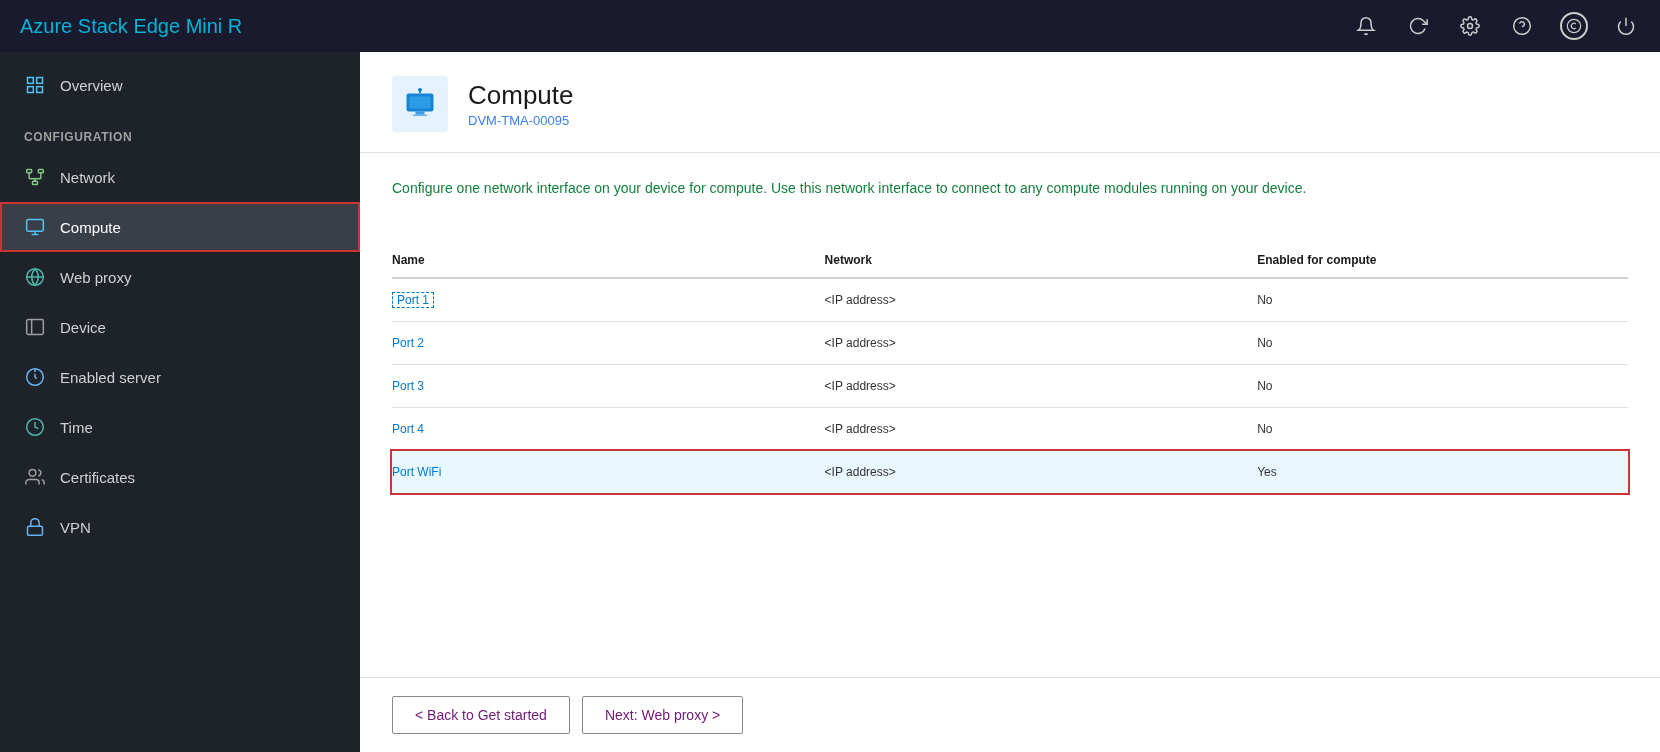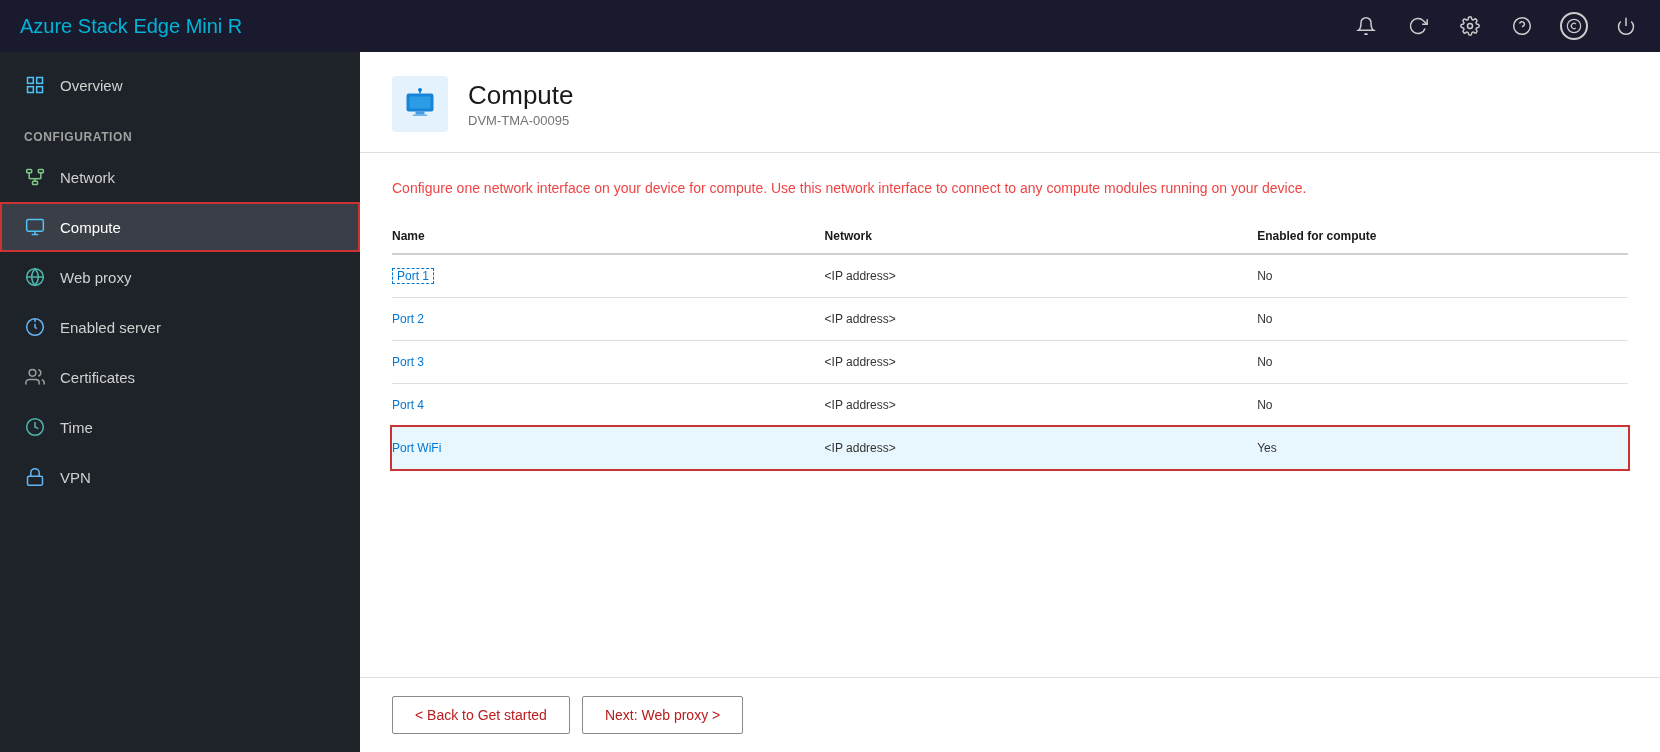--- a/index.html
+++ b/index.html
@@ -132,34 +132,34 @@
       height: 36px;
     }
     .content-title-group {}
     .content-title {
       font-size: 26px;
       font-weight: 300;
       color: #1a1a1a;
     }
     .content-subtitle {
       font-size: 13px;
-      color: #737373;
+      color: #3b82f6;
       margin-top: 2px;
     }
 
     .content-body {
       flex: 1;
       padding: 24px 32px;
       overflow-y: auto;
     }
     .content-description {
-      color: #ef4444;
+      color: #15803d;
       font-size: 14px;
       line-height: 1.6;
-      margin-bottom: 20px;
+      margin-bottom: 44px;
       max-width: 1100px;
     }
 
     
     .compute-table {
       width: 100%;
       border-collapse: collapse;
       font-size: 12px;
     }
     .compute-table th {
@@ -201,21 +201,21 @@
       border-top: 1px solid #e0e0e0;
       display: flex;
       gap: 12px;
       align-items: center;
     }
     .btn {
       padding: 10px 22px;
       font-size: 14px;
       border: 1px solid #8a8a8a;
       background: #ffffff;
-      color: #b91c1c;
+      color: #701a75;
       cursor: pointer;
       border-radius: 2px;
       font-family: 'Segoe UI', Arial, sans-serif;
     }
   </style>
 </head>
 <body>
 
 <div class="topbar">
   <span class="topbar-title">Azure Stack Edge Mini R</span>
@@ -309,52 +309,64 @@
       <span class="sidebar-icon icon-webproxy">
         <svg width="20" height="20" viewBox="0 0 24 24" fill="none" stroke="currentColor" stroke-width="1.8">
             <circle cx="12" cy="12" r="10"></circle>
             <line x1="2" y1="12" x2="22" y2="12"></line>
             <path d="M12 2a15.3 15.3 0 0 1 4 10 15.3 15.3 0 0 1-4 10 15.3 15.3 0 0 1-4-10 15.3 15.3 0 0 1 4-10z"></path>
           </svg>
       </span>
       <span>Web proxy</span>
     </div>
 
+    <div class="sidebar-item">
+      <span class="sidebar-icon icon-device">
+        <svg width="20" height="20" viewBox="0 0 24 24" fill="none" stroke="currentColor" stroke-width="1.8">
+            <line x1="4" y1="6" x2="4" y2="6"></line>
+            <line x1="4" y1="10" x2="4" y2="10"></line>
+            <line x1="4" y1="14" x2="4" y2="14"></line>
+            <rect x="2" y="3" width="20" height="18" rx="2"></rect>
+            <line x1="8" y1="3" x2="8" y2="21"></line>
+          </svg>
+      </span>
+      <span>Device</span>
+    </div>
 
     <div class="sidebar-item">
       <span class="sidebar-icon icon-update">
         <svg width="20" height="20" viewBox="0 0 24 24" fill="none" stroke="currentColor" stroke-width="1.8">
             <circle cx="12" cy="12" r="10"></circle>
             <polyline points="12 8 12 12 14 14"></polyline>
             <line x1="12" y1="2" x2="12" y2="6"></line>
           </svg>
       </span>
       <span>Enabled server</span>
+    </div>
+
+    <div class="sidebar-item">
+      <span class="sidebar-icon icon-time">
+        <svg width="20" height="20" viewBox="0 0 24 24" fill="none" stroke="currentColor" stroke-width="1.8">
+            <circle cx="12" cy="12" r="10"></circle>
+            <polyline points="12 6 12 12 16 14"></polyline>
+          </svg>
+      </span>
+      <span>Time</span>
     </div>
 
     <div class="sidebar-item">
       <span class="sidebar-icon icon-certs">
         <svg width="20" height="20" viewBox="0 0 24 24" fill="none" stroke="currentColor" stroke-width="1.8">
             <path d="M17 21v-2a4 4 0 0 0-4-4H5a4 4 0 0 0-4 4v2"></path>
             <circle cx="9" cy="7" r="4"></circle>
             <path d="M23 21v-2a4 4 0 0 0-3-3.87"></path>
             <path d="M16 3.13a4 4 0 0 1 0 7.75"></path>
           </svg>
       </span>
       <span>Certificates</span>
-    </div>
-
-    <div class="sidebar-item">
-      <span class="sidebar-icon icon-time">
-        <svg width="20" height="20" viewBox="0 0 24 24" fill="none" stroke="currentColor" stroke-width="1.8">
-            <circle cx="12" cy="12" r="10"></circle>
-            <polyline points="12 6 12 12 16 14"></polyline>
-          </svg>
-      </span>
-      <span>Time</span>
     </div>
 
     <div class="sidebar-item">
       <span class="sidebar-icon icon-vpn">
         <svg width="20" height="20" viewBox="0 0 24 24" fill="none" stroke="currentColor" stroke-width="1.8">
             <rect x="3" y="11" width="18" height="11" rx="2" ry="2"></rect>
             <path d="M7 11V7a5 5 0 0 1 10 0v4"></path>
           </svg>
       </span>
       <span>VPN</span>

